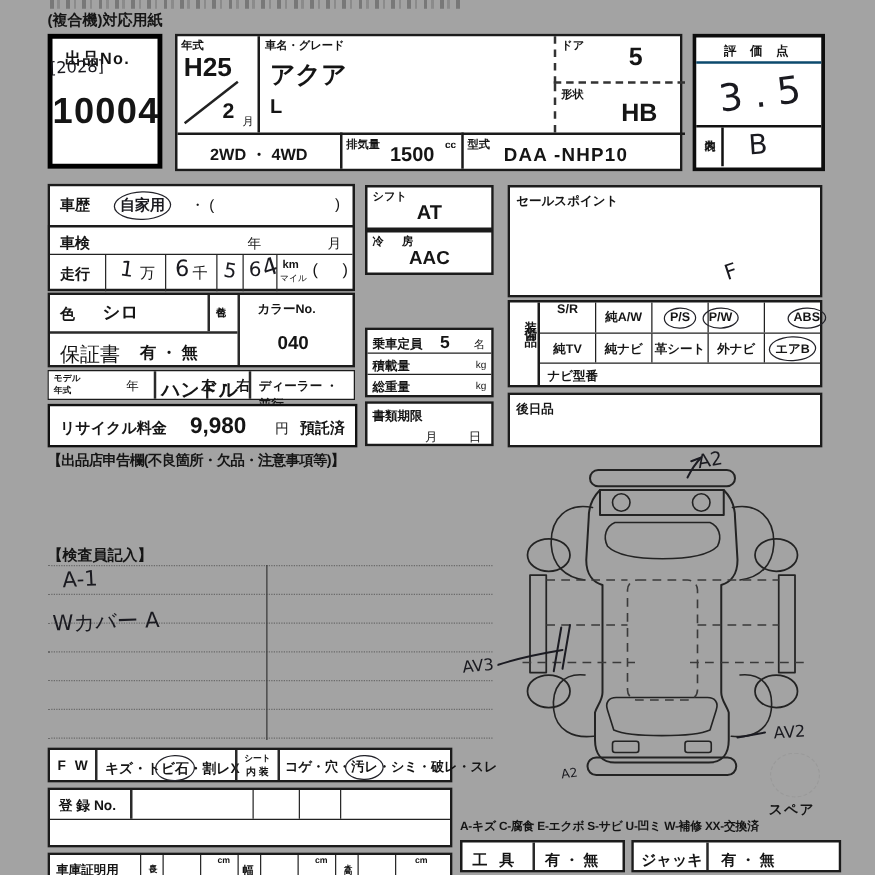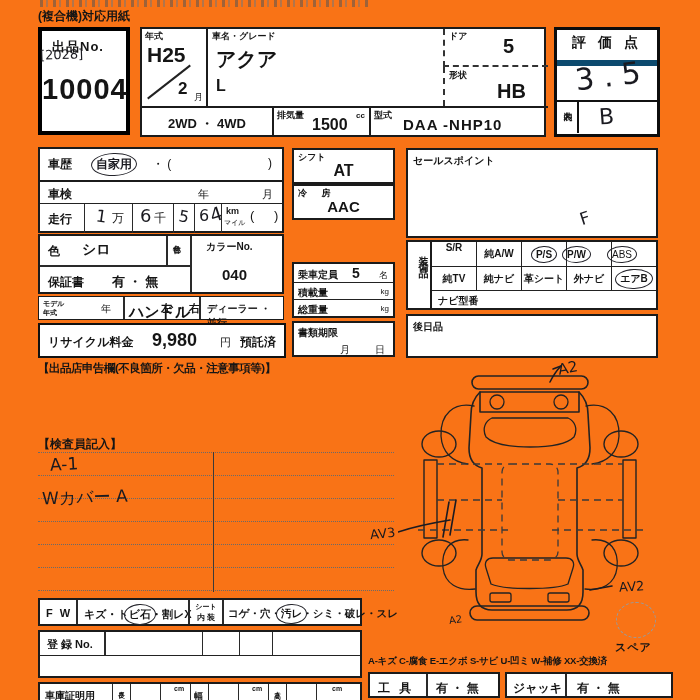--- a/index.html
+++ b/index.html
@@ -1,16 +1,16 @@
 <!DOCTYPE html>
 <html><head>
 <meta charset="utf-8">
 <style>
   html,body{margin:0;padding:0;background:#e9e8e5;}
-  .sheet{position:relative;width:700px;height:700px;background:#f97316;overflow:hidden;
+  .sheet{position:relative;width:700px;height:700px;background:#a3a3a3;overflow:hidden;
          font-family:"Liberation Sans",sans-serif;color:#151515;}
   .abs{position:absolute;box-sizing:border-box;}
   .b2{border:2px solid #1b1b1b;background:#fff;}
   .b3{border:3.5px solid #0d0d0d;background:#fff;}
   .lab{font-size:9px;font-weight:700;line-height:1;}
   .vtx{writing-mode:vertical-rl;text-orientation:upright;}
   .hw{font-family:"DejaVu Sans",sans-serif;color:#1a1a20;}
   .circ{position:relative;display:inline-block;}
   .circ::after{content:"";position:absolute;left:-5px;right:-5px;top:-3px;bottom:-3px;
                border:1.6px solid #23232a;border-radius:50%;transform:rotate(-2deg);pointer-events:none;}
@@ -60,21 +60,21 @@
       <span class="abs" style="left:38px;top:8px;font-size:16px;font-weight:700">1500</span>
       <span class="abs" style="left:82px;top:3px;font-size:8px;font-weight:700">cc</span>
     </div>
     <div class="abs" style="left:227px;top:77px;width:179px;height:29px;border-top:2px solid #1b1b1b;border-left:2px solid #1b1b1b">
       <span class="abs lab" style="left:3px;top:3px">型式</span>
       <span class="abs" style="left:32px;top:8px;font-size:15px;font-weight:700;letter-spacing:1px">DAA -NHP10</span>
     </div>
   </div>
 
   <div class="abs b3" style="left:554px;top:27px;width:106px;height:110px">
-    <div style="height:36px;border-bottom:6px solid #0c4a6e;text-align:center;font-size:14px;font-weight:700;letter-spacing:4px;padding-top:4px;box-sizing:border-box">評 価 点</div>
+    <div style="height:21px;border-bottom:2px solid #0c4a6e;text-align:center;font-size:10px;font-weight:700;letter-spacing:4px;padding-top:4px;box-sizing:border-box">評 価 点</div>
     <div class="abs hw" style="left:18px;top:28px;font-size:30px;letter-spacing:9px;transform:rotate(-7deg)">3.5</div>
     <div class="abs" style="left:0;top:70px;width:100%;height:33px;border-top:2px solid #111">
       <span class="abs vtx" style="left:4px;top:3px;font-size:9px;font-weight:700">内装</span>
       <span class="abs" style="left:20px;top:0;height:100%;border-left:2px solid #111"></span>
       <span class="abs hw" style="left:42px;top:2px;font-size:22px;transform:rotate(-4deg)">B</span>
     </div>
   </div>
 
   <div class="abs b2" style="left:38px;top:147px;width:246px;height:45px">
     <span class="abs" style="left:8px;top:7px;font-size:12px;font-weight:700">車歴</span>
@@ -114,21 +114,21 @@
     <span class="abs" style="left:8px;top:7px;font-size:12px;font-weight:700">色</span>
     <span class="abs" style="left:42px;top:5px;font-size:14px;font-weight:700">シロ</span>
     <span class="cellline" style="left:126px;top:0;width:1.5px;height:29px"></span>
     <span class="abs vtx" style="left:131px;top:3px;font-size:8px;font-weight:700;line-height:1.1">色替</span>
     <span class="cellline" style="left:150px;top:0;width:2px;height:100%"></span>
     <span class="cellline" style="left:0;top:29px;width:150px;height:1.5px"></span>
     <div class="abs" style="left:150px;top:0;width:96px;height:100%">
       <span class="abs" style="left:16px;top:4px;font-size:10px;font-weight:700">カラーNo.</span>
       <span class="abs" style="left:32px;top:30px;font-size:15px;font-weight:700">040</span>
     </div>
-    <span class="abs" style="left:8px;top:38px;font-size:12px;font-weight:700">保証書</span>
+    <span class="abs" style="left:8px;top:38px;font-size:16px;font-weight:400">保証書</span>
     <span class="abs" style="left:72px;top:37px;font-size:13px;font-weight:700">有 ・ 無</span>
   </div>
 
   <div class="abs b2" style="left:38px;top:296px;width:246px;height:24px;border-width:1.5px">
     <span class="abs" style="left:4px;top:2px;font-size:7px;font-weight:700;width:28px;line-height:1.3">モデル年式</span>
     <span class="abs" style="left:62px;top:5px;font-size:10px">年</span>
     <span class="cellline" style="left:84px;top:0;width:1.5px;height:100%"></span>
     <span class="abs" style="left:90px;top:6px;font-size:15px;font-weight:700">ハンドル</span>
     <span class="abs" style="left:122px;top:4px;font-size:11px;font-weight:700">左 ・ 右</span>
     <span class="cellline" style="left:160px;top:0;width:1.5px;height:100%"></span>
@@ -186,21 +186,21 @@
         </div>
       <div style="flex:1;border-right:1.3px solid #222;display:flex;align-items:center;justify-content:center;font-size:10px;font-weight:700">
           <span>純A/W</span>
         </div>
       <div style="flex:1;border-right:1.3px solid #222;display:flex;align-items:center;justify-content:center;font-size:10px;font-weight:700">
           <span class="circ">P/S</span>
         </div>
       <div style="flex:1;border-right:1.3px solid #222;display:flex;align-items:center;justify-content:flex-start;font-size:10px;font-weight:700">
           <span class="circ">P/W</span>
         </div>
-      <div style="flex:1;display:flex;align-items:center;justify-content:flex-start;font-size:10px;font-weight:400">
+      <div style="flex:1;display:flex;align-items:center;justify-content:flex-end;font-size:10px;font-weight:700">
           <span class="circ">ABS</span>
         </div>
     </div>
     <div class="abs" style="left:24px;top:24px;width:224px;height:24px;border-top:1.3px solid #222;display:flex">
       <div style="flex:1;border-right:1.3px solid #222;display:flex;align-items:center;justify-content:center;font-size:10px;font-weight:700">
           <span>純TV</span>
         </div>
       <div style="flex:1;border-right:1.3px solid #222;display:flex;align-items:center;justify-content:center;font-size:10px;font-weight:700">
           <span>純ナビ</span>
         </div>

